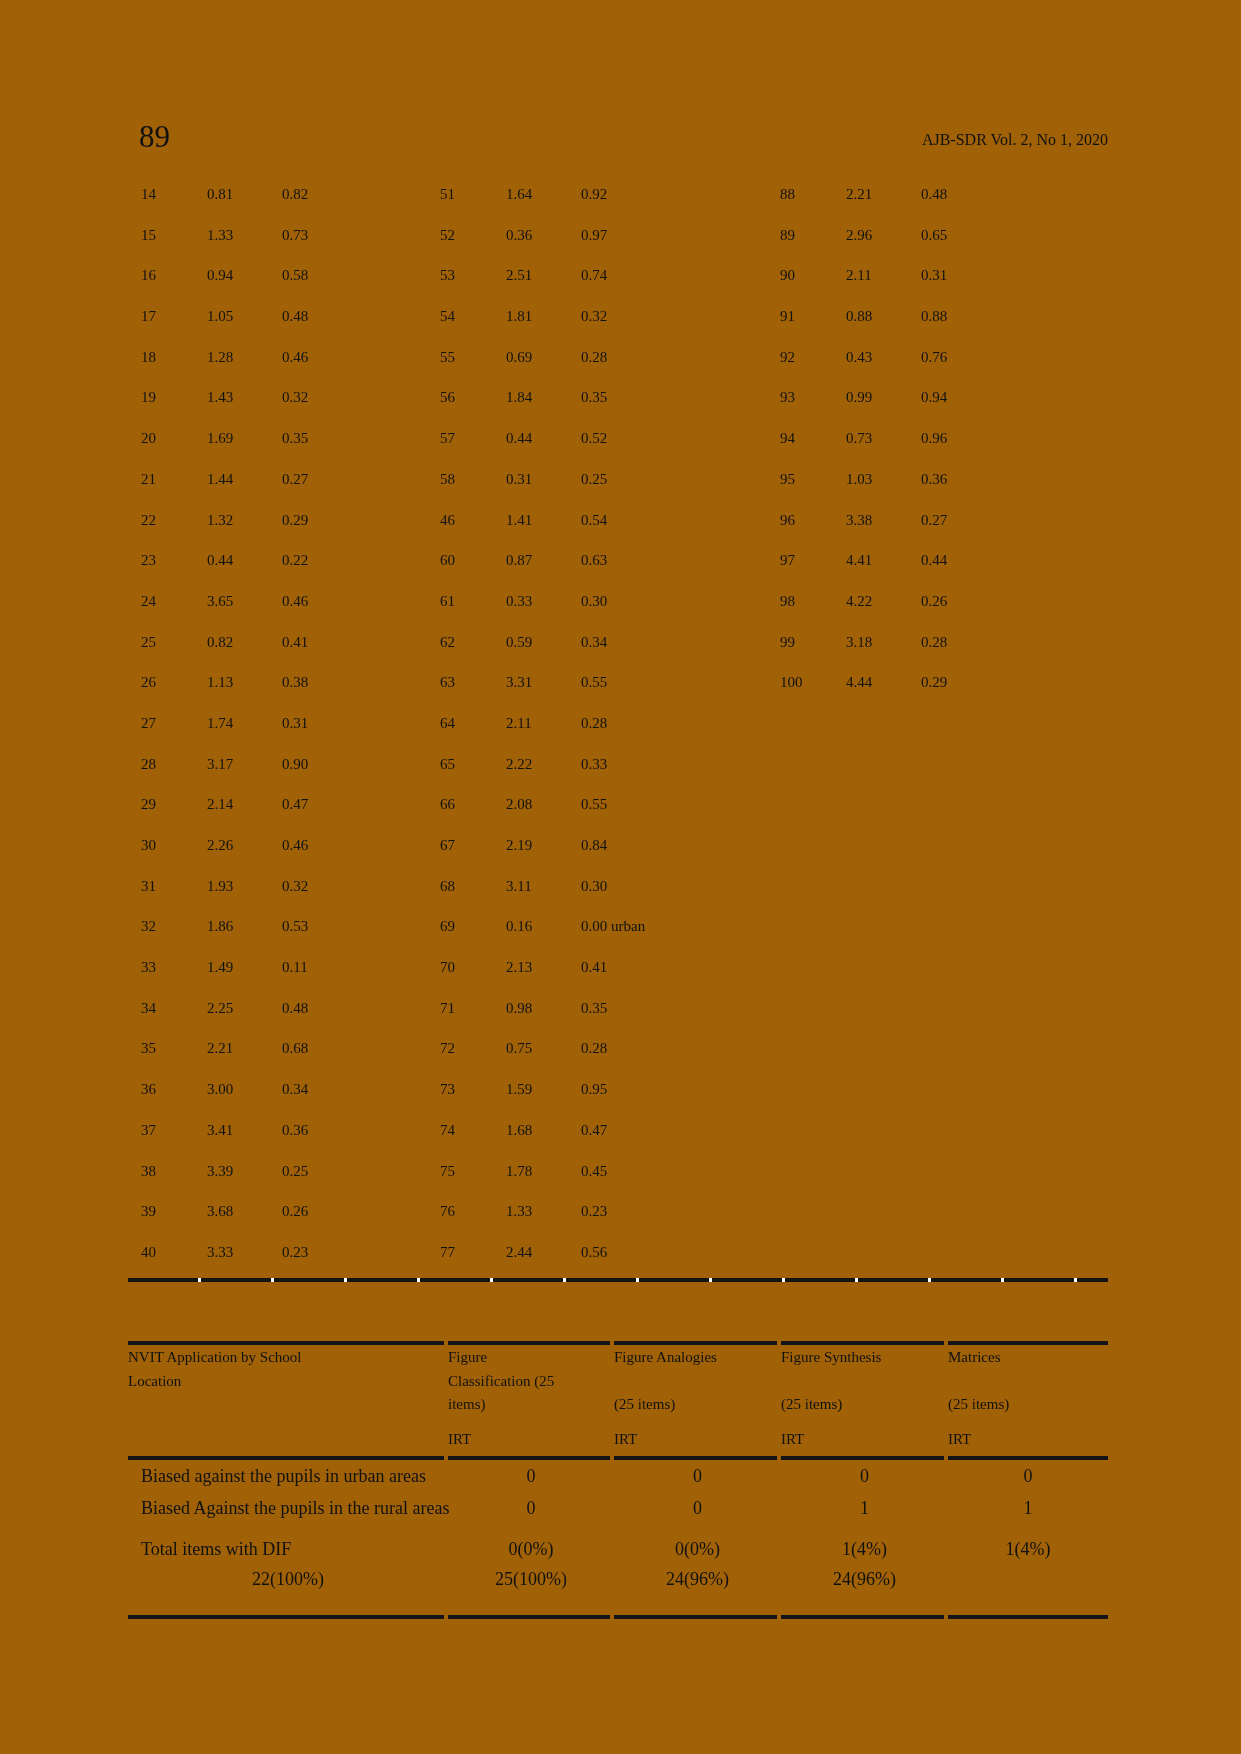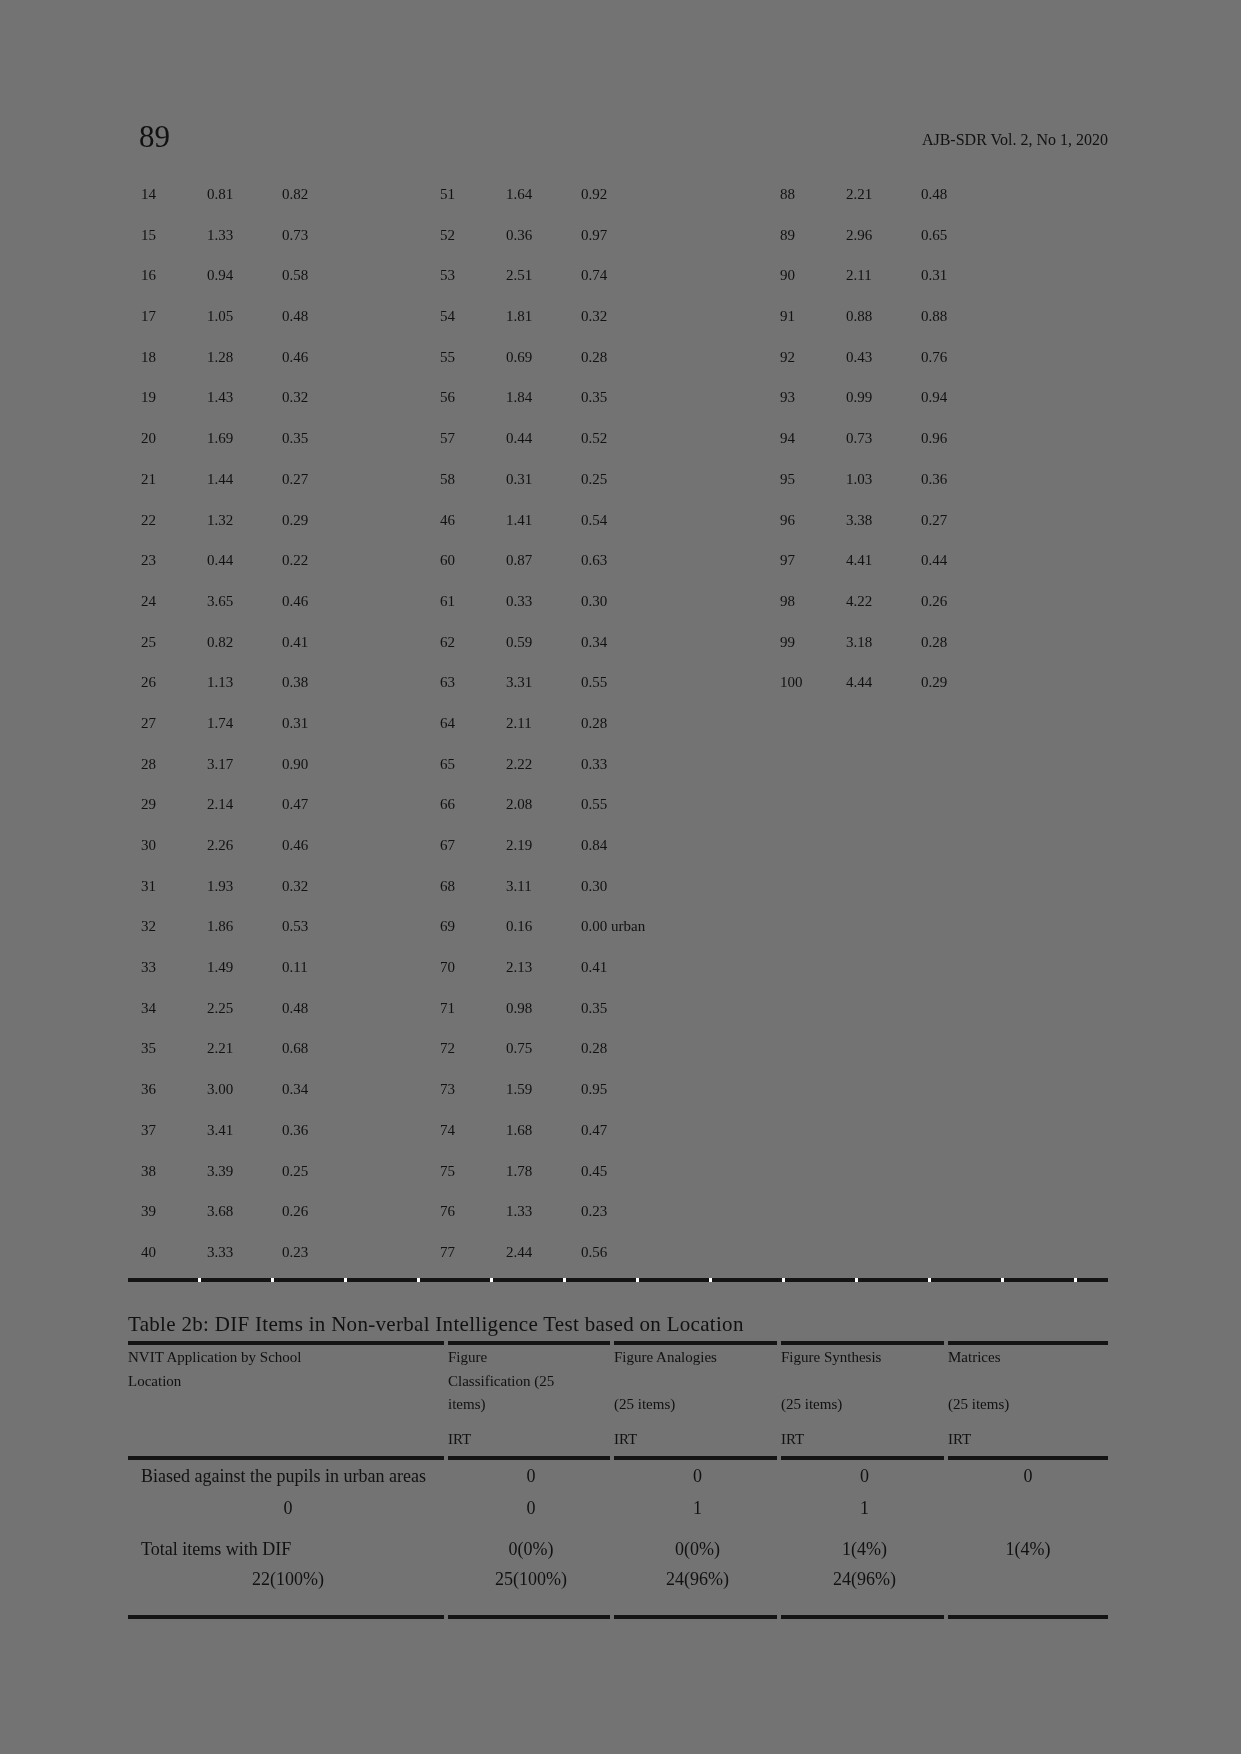--- a/index.html
+++ b/index.html
@@ -1,20 +1,20 @@
 <!DOCTYPE html>
 <html><head>
 <meta charset="utf-8">
 <style>
   html,body{margin:0;padding:0;background:#e8e8e8;}
   #page{
     position:relative;
     width:1241px;height:1754px;
     margin:0 auto;
-    background:#737373;
+    background:#a16207;
     font-family:"Liberation Serif","DejaVu Serif",serif;
     color:#111;
     overflow:hidden;
   }
   
   .pageno{
     position:absolute;left:139px;top:121px;
     font-size:31px;line-height:31px;
   }
   .journal{
@@ -486,21 +486,20 @@
 
       <div class="irow">
         <span>100</span>
         <span>4.44</span>
         <span>0.29</span>
       </div>
     </div>
 
   <div class="main-rule"></div>
 
-  <div class="caption">Table 2b: DIF Items in Non-verbal Intelligence Test based on Location</div>
 
   <div class="srule grid5" id="rule2b-top">
     <span></span>
       <span></span>
       <span></span>
       <span></span>
       <span></span>
   </div>
 
   <div class="thead grid5">
@@ -550,20 +549,21 @@
 
       <div class="drow grid5">
         <div class="dlabel">Biased against the pupils in urban areas</div>
         <div class="dval">0</div>
         <div class="dval">0</div>
         <div class="dval">0</div>
         <div class="dval">0</div>
       </div>
 
       <div class="drow grid5">
+        <div class="dlabel">Biased Against the pupils in the rural areas</div>
         <div class="dval">0</div>
         <div class="dval">0</div>
         <div class="dval">1</div>
         <div class="dval">1</div>
       </div>
 
       <div class="drow grid5">
         <div class="dlabel">Total items with DIF</div>
         <div class="dval">0(0%)</div>
         <div class="dval">0(0%)</div>

